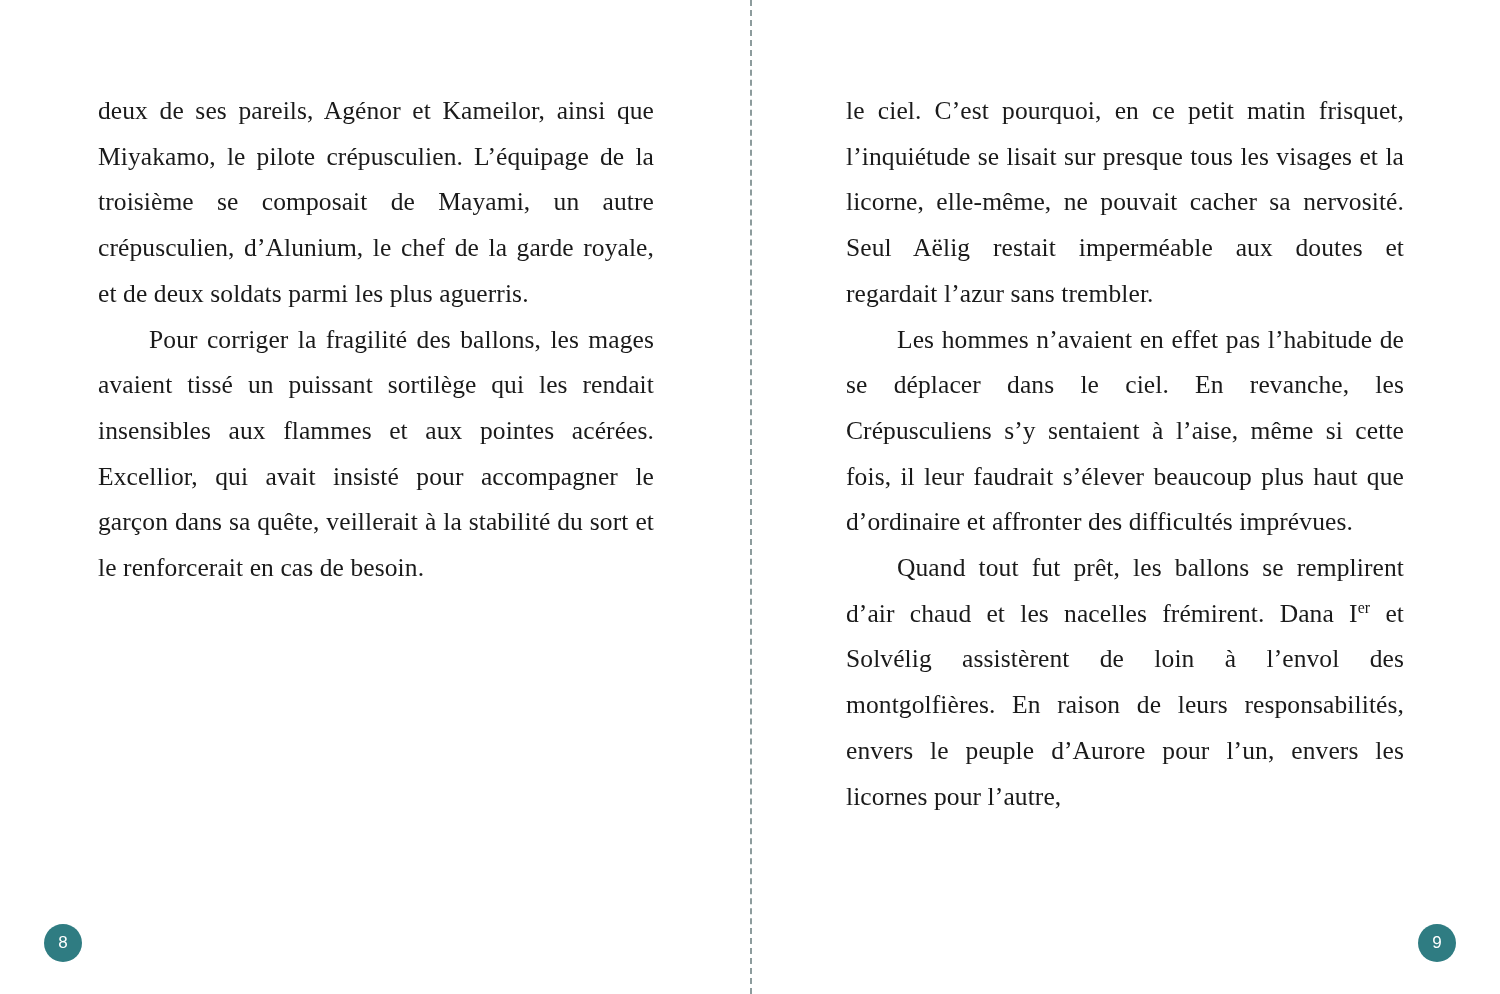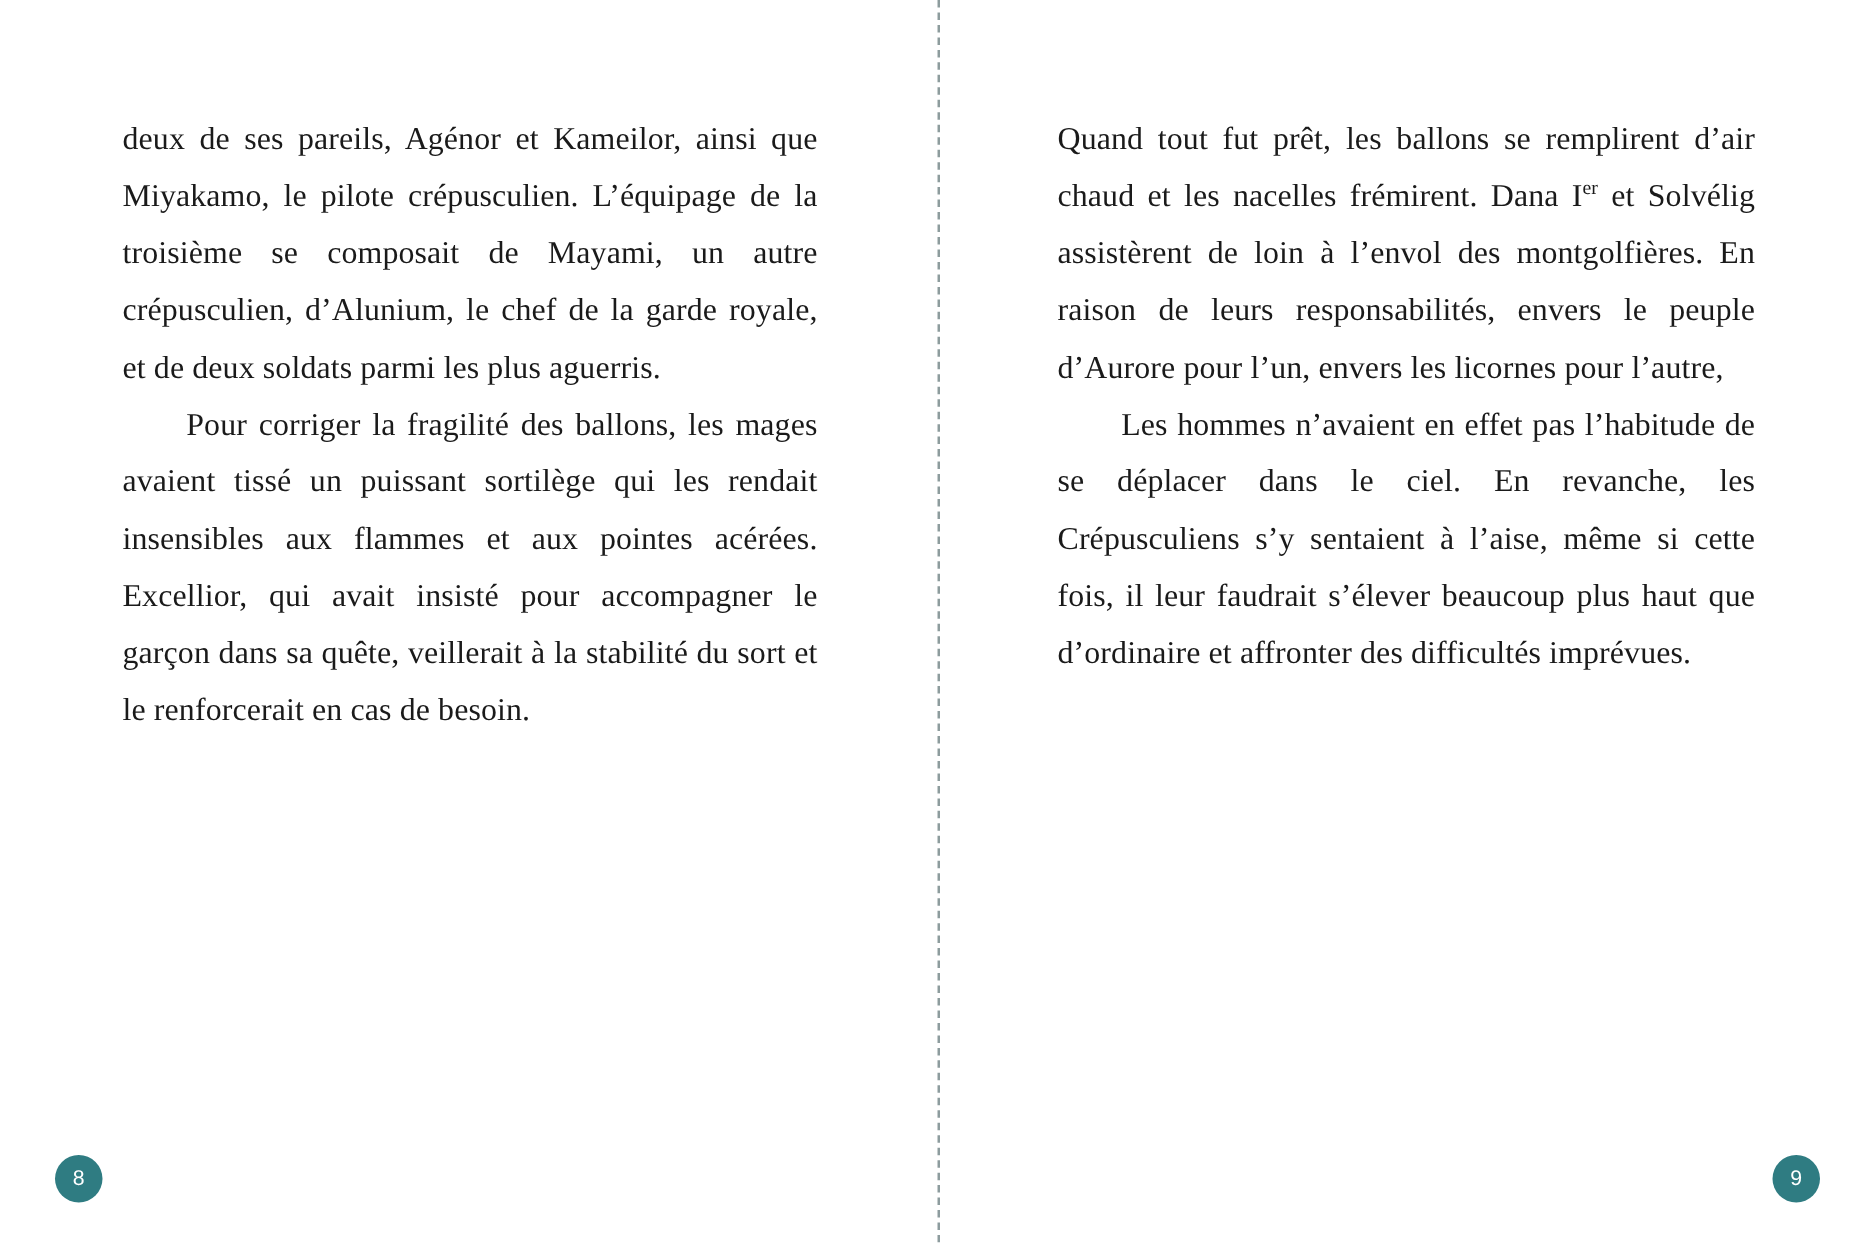--- a/index.html
+++ b/index.html
@@ -107,19 +107,20 @@
       <p class="para">deux de ses pareils, Agénor et Kameilor, ainsi que Miyakamo, le pilote crépusculien. L’équipage de la troisième se composait de Mayami, un autre crépusculien, d’Alunium, le chef de la garde royale, et de deux soldats parmi les plus aguerris.</p>
       <p class="para">Pour corriger la fragilité des ballons, les mages avaient tissé un puissant sortilège qui les rendait insensibles aux flammes et aux pointes acérées. Excellior, qui avait insisté pour accompagner le garçon dans sa quête, veillerait à la stabilité du sort et le renforcerait en cas de besoin.</p>
     </div>
     <div class="folio folio-left">8</div>
   </div>
 
   <div class="gutter"></div>
 
   <div class="page page-right">
     <div class="text-col">
+      <p class="para">le ciel. C’est pourquoi, en ce petit matin frisquet, l’inquiétude se lisait sur presque tous les visages et la licorne, elle-même, ne pouvait cacher sa nervosité. Seul Aëlig restait imperméable aux doutes et regardait l’azur sans trembler.</p>
+      <p class="para">Les hommes n’avaient en effet pas l’habitude de se déplacer dans le ciel. En revanche, les Crépusculiens s’y sentaient à l’aise, même si cette fois, il leur faudrait s’élever beaucoup plus haut que d’ordinaire et affronter des difficultés imprévues.</p>
       <p class="para"><span>Quand tout fut prêt, les ballons se remplirent d’air chaud et les nacelles frémirent. Dana I</span><span class="sup">er</span><span> et Solvélig assistèrent de loin à l’envol des montgolfières. En raison de leurs responsabilités, envers le peuple d’Aurore pour l’un, envers les licornes pour l’autre,</span></p>
-      <p class="para">Les hommes n’avaient en effet pas l’habitude de se déplacer dans le ciel. En revanche, les Crépusculiens s’y sentaient à l’aise, même si cette fois, il leur faudrait s’élever beaucoup plus haut que d’ordinaire et affronter des difficultés imprévues.</p>
     </div>
     <div class="folio folio-right">9</div>
   </div>
 
 </div>
 
 </body></html>

